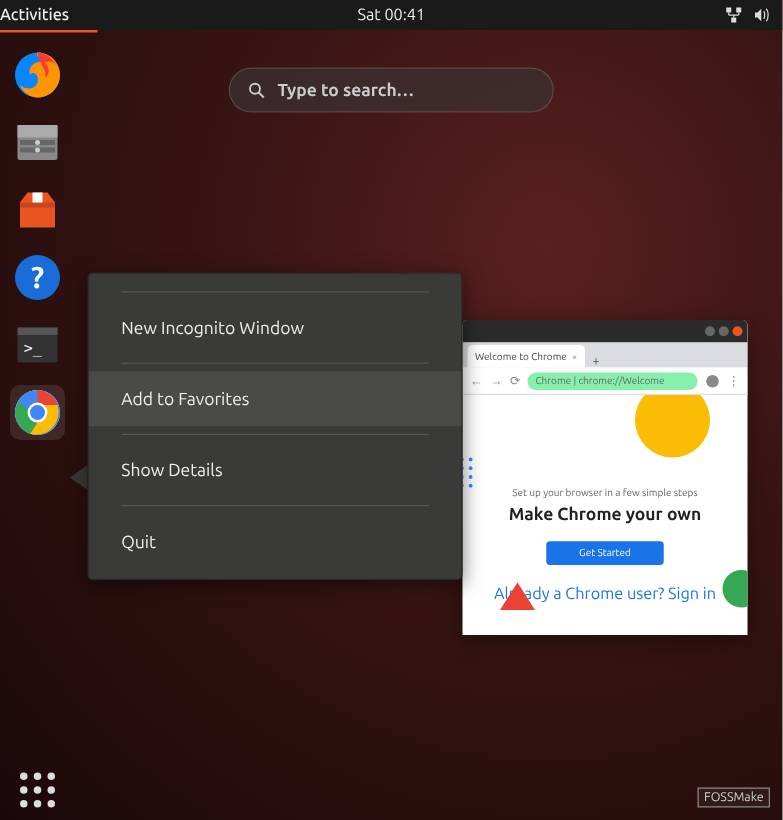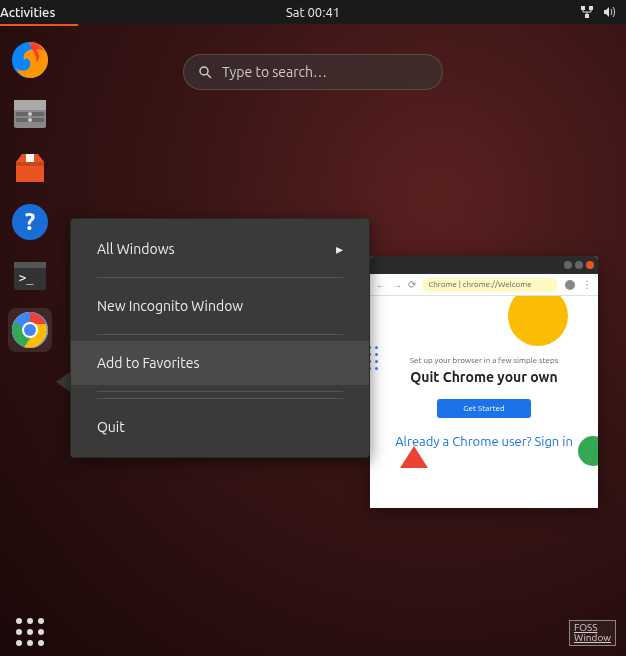--- a/index.html
+++ b/index.html
@@ -25,21 +25,21 @@
   position: absolute; top: 24px; left: 0; width: 78px; height: 2px; background: #e95420;
 }
 .searchbar {
   position: absolute; top: 54px; left: 50%; transform: translateX(-50%);
   width: 260px; height: 36px;
   background: rgba(60,50,50,0.7);
   border: 1px solid rgba(255,255,255,0.15);
   border-radius: 20px;
   display: flex; align-items: center; gap: 10px;
   padding: 0 14px;
-  font-size: 14px; color: #ccc;
+  font-size: 14px; color: #ccc; font-weight: bold;
 }
 .dock {
   position: absolute; left: 2px; top: 26px; bottom: 2px; width: 56px;
   display: flex; flex-direction: column; align-items: center;
   gap: 10px; padding-top: 12px;
 }
 .dock-icon {
   width: 44px; height: 44px; border-radius: 8px;
   display: flex; align-items: center; justify-content: center;
   cursor: pointer;
@@ -114,21 +114,21 @@
   padding: 2px 6px; border-radius: 4px 4px 0 0;
   display: flex; align-items: center; gap: 4px;
 }
 .chrome-addr {
   height: 22px; background: #fff;
   border-bottom: 1px solid #e0e0e0;
   display: flex; align-items: center; gap: 6px;
   padding: 0 6px;
 }
 .addr-field {
-  flex: 1; height: 14px; background: #fef9c3;
+  flex: 1; height: 14px; background: #86efac;
   border-radius: 8px; font-size: 8px; color: #666;
   display: flex; align-items: center; padding: 0 6px;
 }
 .chrome-content {
   position: relative;
   padding: 30px 10px 0;
   text-align: center;
   height: calc(100% - 60px);
   overflow: hidden;
 }
@@ -149,37 +149,36 @@
   border-right: 14px solid transparent;
   border-bottom: 22px solid #ea4335;
 }
 .shape-dots {
   position: absolute; top: 50px; left: -2px;
   width: 20px; height: 40px;
   display: grid; grid-template-columns: repeat(2, 3px);
   grid-auto-rows: 3px; gap: 4px;
 }
 .shape-dots div { background: #4285f4; border-radius: 50%; }
-.chrome-subtitle { font-size: 8px; color: #5f6368; margin-top: 30px; }
+.chrome-subtitle { font-size: 8px; color: #5f6368; margin-top: 44px; }
 .chrome-heading { font-size: 14px; font-weight: 600; color: #202124; margin-top: 4px; }
 .chrome-btn {
   display: inline-block; margin-top: 14px;
   background: #1a73e8; color: #fff;
   font-size: 8px; padding: 5px 26px; border-radius: 3px;
 }
 .chrome-link { font-size: 13px; color: #1a73e8; margin-top: 16px; }
 
 .watermark {
   position: absolute; right: 10px; bottom: 10px;
   font-size: 10px; color: #d0d0d0;
   border: 1px solid #888; padding: 2px 4px;
   background: rgba(255,255,255,0.05);
-  display: flex; flex-direction: column; align-items: flex-start;
+  display: flex; align-items: flex-end;
   line-height: 1;
-  text-decoration: underline;
 }
 svg { display: block; }
 .nav-arrow { color: #888; font-size: 10px; }
 </style>
 </head>
 <body>
 
 <div class="topbar">
   <div class="activities">Activities</div>
   <div class="clock">Sat 00:41</div>
@@ -281,20 +280,27 @@
 </div>
 
 <div class="chrome-window">
   <div class="chrome-titlebar">
     <div class="close-dots">
       <span style="background:#666"></span>
       <span style="background:#666"></span>
       <span style="background:#e95420"></span>
     </div>
   </div>
+  <div class="chrome-tabs">
+    <div class="chrome-tab">
+      <span>Welcome to Chrome</span>
+      <span style="color:#888">×</span>
+    </div>
+    <span style="font-size:10px;color:#555;padding:0 6px">+</span>
+  </div>
   <div class="chrome-addr">
     <span class="nav-arrow">←</span>
     <span class="nav-arrow">→</span>
     <span class="nav-arrow">⟳</span>
     <div class="addr-field">
       <span>Chrome | chrome://Welcome</span>
     </div>
     <span>
       <svg width="12" height="12" viewBox="0 0 12 12">
           <circle cx="6" cy="6" r="5" fill="#888"></circle>
@@ -310,44 +316,43 @@
       <div></div>
         <div></div>
         <div></div>
         <div></div>
         <div></div>
         <div></div>
         <div></div>
         <div></div>
     </div>
     <div class="chrome-subtitle">Set up your browser in a few simple steps</div>
-    <div class="chrome-heading">Quit Chrome your own</div>
+    <div class="chrome-heading">Make Chrome your own</div>
     <div class="chrome-btn">Get Started</div>
     <div class="chrome-link">Already a Chrome user? Sign in</div>
   </div>
 </div>
 
 <div class="context-pointer"></div>
 
 <div class="context-menu">
-  <div class="menu-item">
-    <span>All Windows</span>
-    <span>▸</span>
-  </div>
   <div class="menu-divider"></div>
   <div class="menu-item">
     <span>New Incognito Window</span>
   </div>
   <div class="menu-divider"></div>
   <div class="menu-item highlighted">
     <span>Add to Favorites</span>
   </div>
   <div class="menu-divider"></div>
+  <div class="menu-item">
+    <span>Show Details</span>
+  </div>
   <div class="menu-divider"></div>
   <div class="menu-item">
     <span>Quit</span>
   </div>
 </div>
 
 <div class="watermark">
   <span>FOSS</span>
-  <span>Window</span>
+  <span>Make</span>
 </div>
 
 </body></html>

